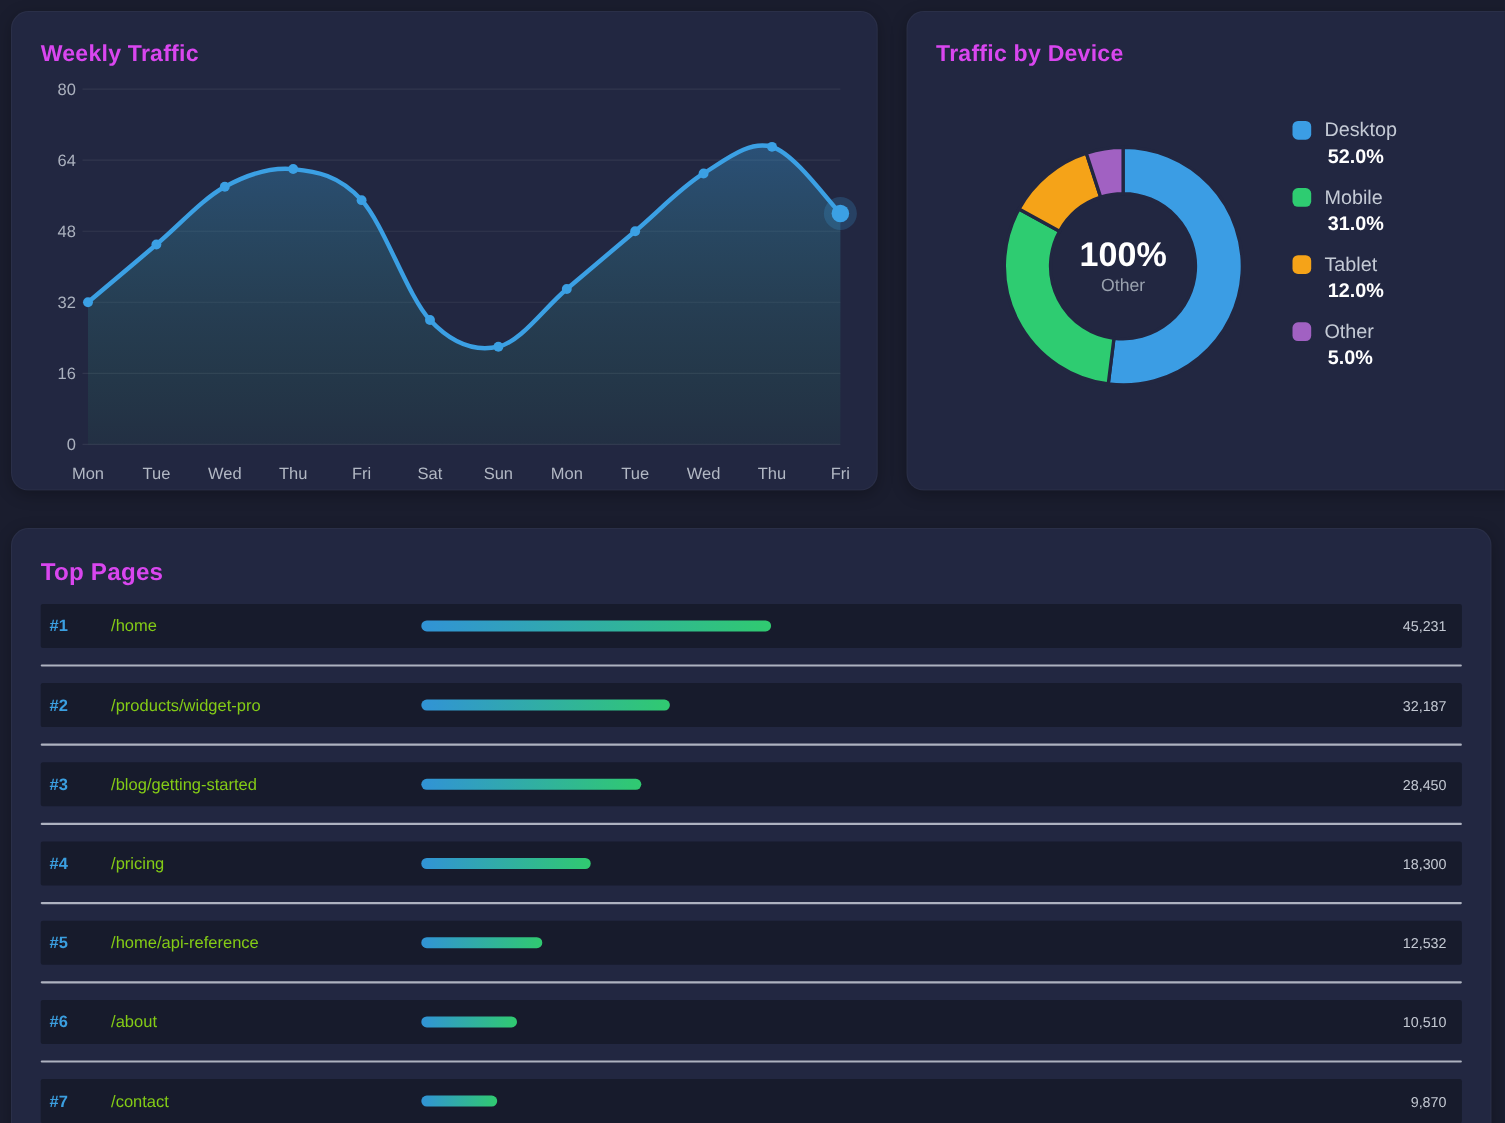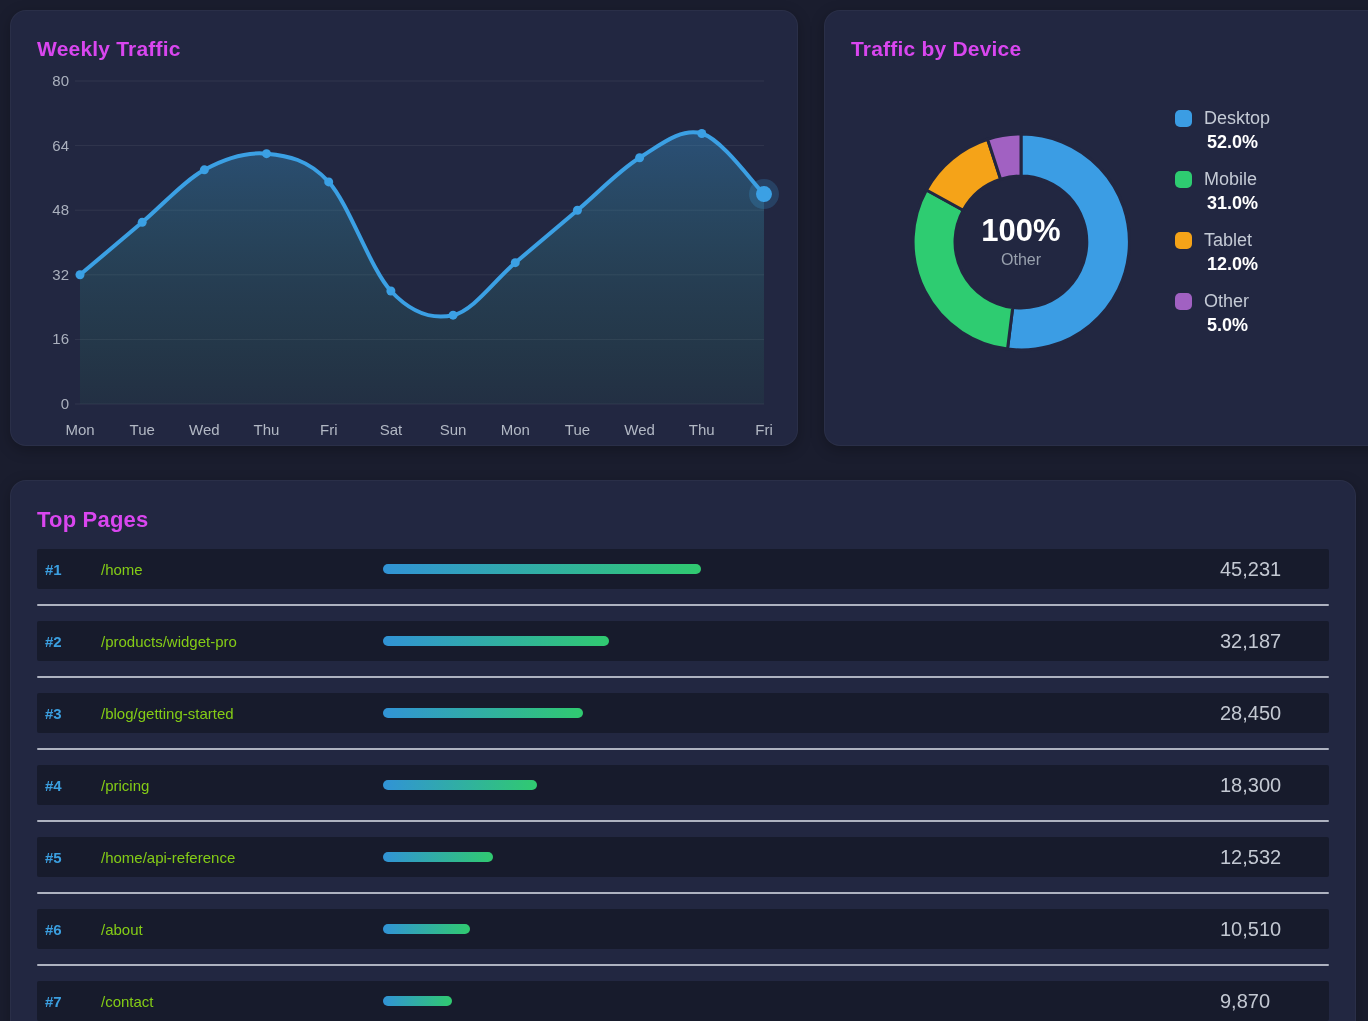--- a/index.html
+++ b/index.html
@@ -49,21 +49,21 @@
   .pages-list { position:absolute; left:26px; right:26px; top:68px; }
   .page-row {
     height:40px; background:#171b2c; border-radius:2px;
     display:flex; align-items:center;
     padding:0 14px 0 8px; cursor:pointer;
   }
   .page-rank { width:56px; font-size:15px; font-weight:bold; color:#3b9fe0; flex:none; }
   .page-path { width:282px; font-size:15px; color:#84cc16; flex:none; }
   .page-bar-wrap { flex:1; display:flex; align-items:center; }
   .page-bar { height:10px; border-radius:5px; background:linear-gradient(90deg,#3193d6,#30ca70); }
-  .page-val { width:95px; text-align:left; font-size:20px; color:#c3c8d2; flex:none; }
+  .page-val { width:95px; text-align:right; font-size:13px; color:#c3c8d2; flex:none; }
   .row-divider { height:2px; background:rgba(228,233,241,0.72); border-radius:1px; margin:15px 0; }
 </style>
 </head>
 <body>
 
 <div>
 
   <section class="card" id="card-weekly">
     <svg id="line-svg" class="chart-svg" width="788" height="436" viewBox="0 0 788 436">
         <defs>

